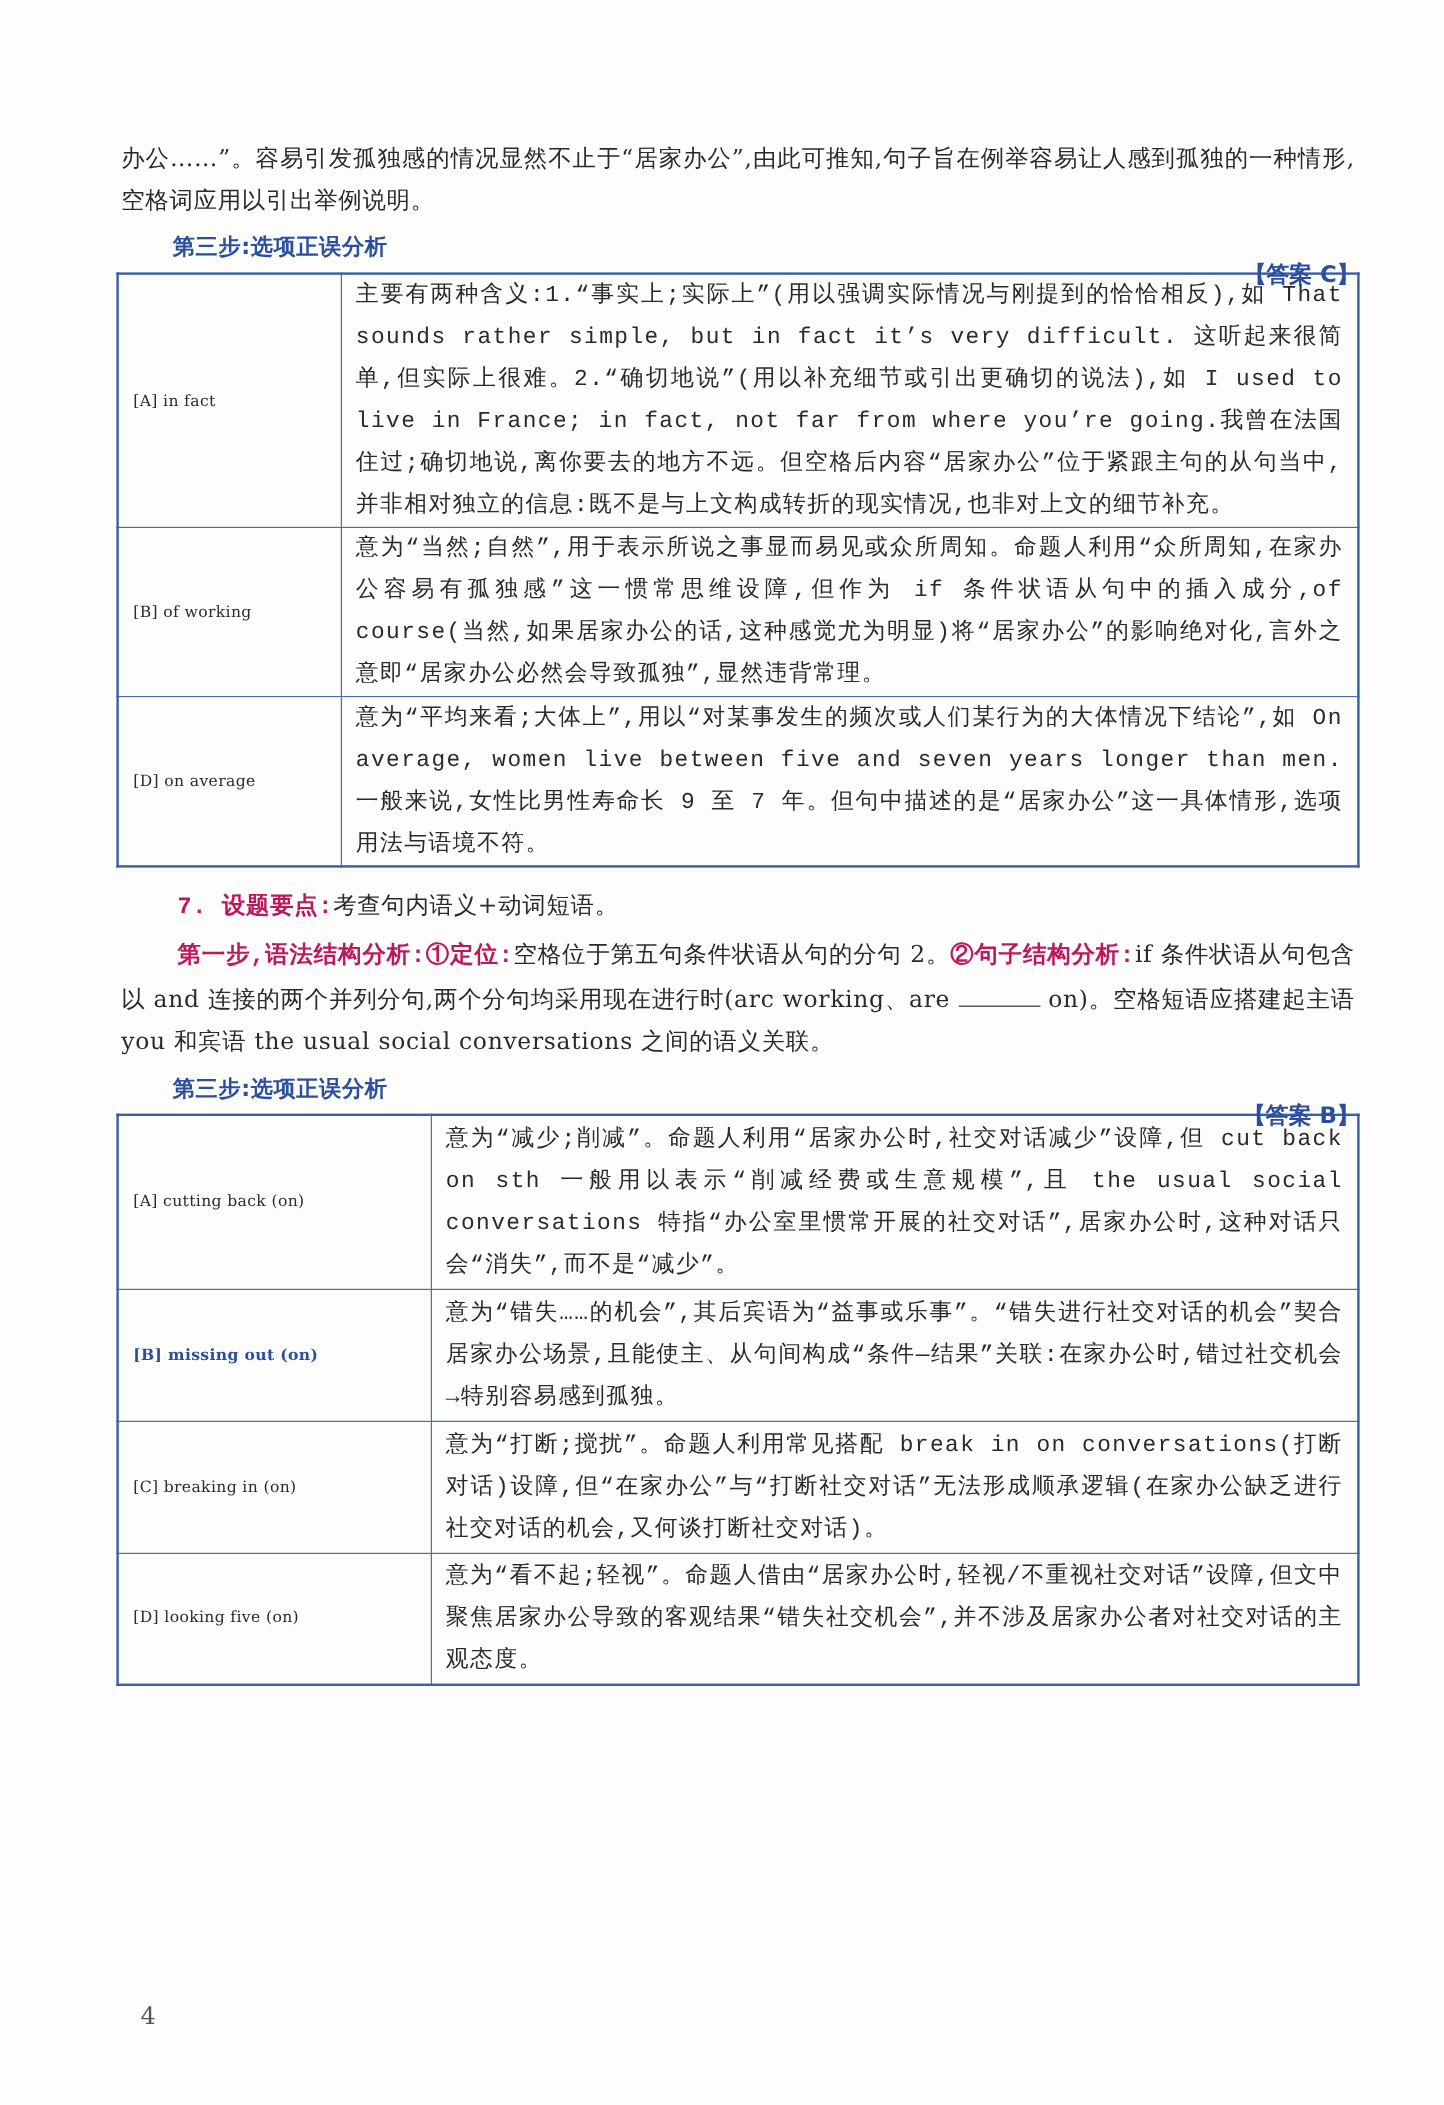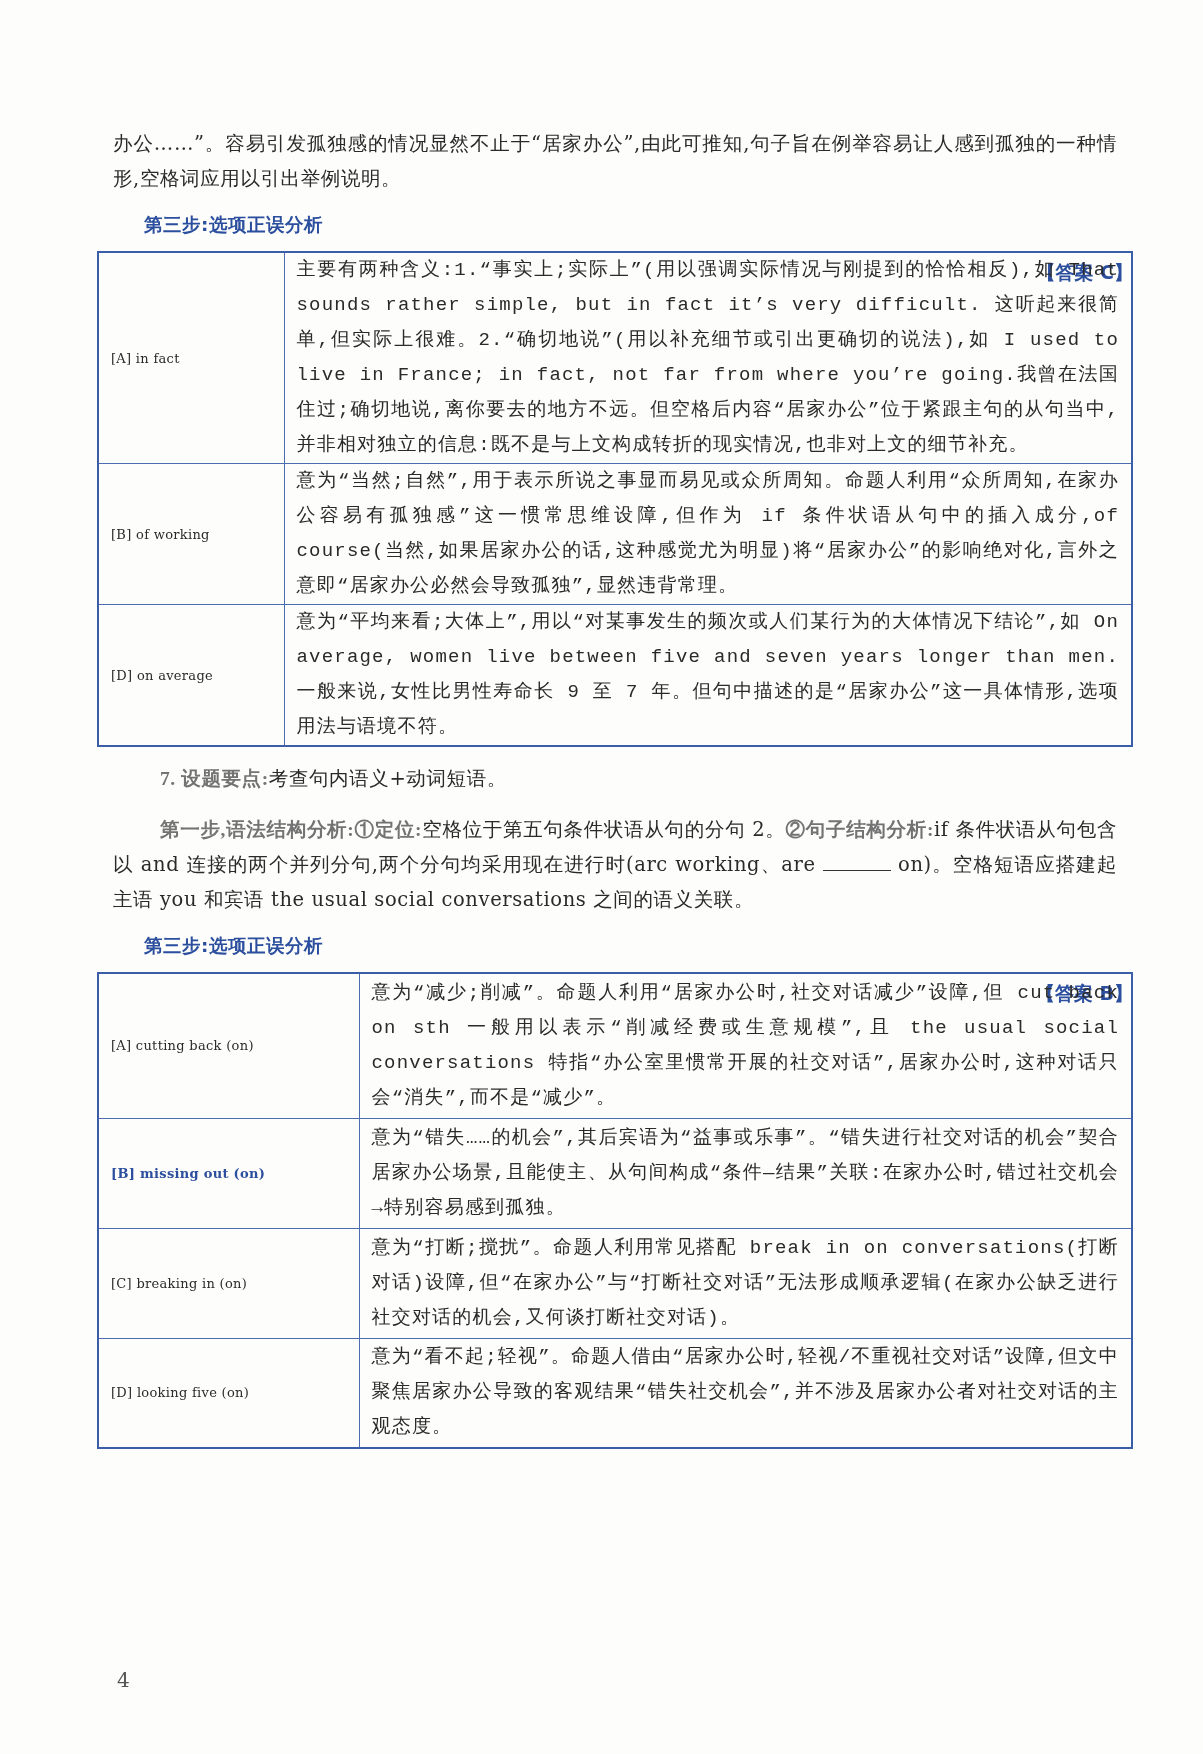--- a/index.html
+++ b/index.html
@@ -1,24 +1,24 @@
 <!DOCTYPE html>
 <html><head>
 <meta charset="utf-8">
 <style>
   html, body { margin: 0; padding: 0; }
   body {
     width: 1203px; height: 1754px; background: #fdfdfb; position: relative; overflow: hidden;
     font-family: "DejaVu Serif", "Liberation Serif", serif; color: #2a2a2a;
   }
   .page { position: absolute; left: 97px; top: 110px; width: 1036px; }
-  .para { font-size: 19.5px; line-height: 35px; margin: 16px; text-align: justify; letter-spacing: 0.6px; }
+  .para { font-size: 19.5px; line-height: 35px; margin: 4px; text-align: justify; letter-spacing: 0.6px; }
   .indent { text-indent: 47px; }
-  .blue { color: #737373; font-family: Liberation Serif, serif; font-weight: bold; }
-  .step-row { display: flex; justify-content: space-between; align-items: flex-start; height: 34px; margin-top: 0px; padding-left: 47px; }
+  .blue { color: #be185d; font-family: Liberation Mono, monospace; font-weight: bold; }
+  .step-row { display: flex; justify-content: space-between; align-items: center; height: 34px; margin-top: 0px; padding-left: 47px; }
   .step-title { font-size: 18.5px; color: #2b4f9e; font-family: "DejaVu Sans", "Liberation Sans", sans-serif; font-weight: bold; letter-spacing: 0.5px; }
   .answer { font-size: 19px; color: #2b4f9e; font-family: "DejaVu Sans", "Liberation Sans", sans-serif; font-weight: bold; margin-top: 48px; }
   table.opts { border-collapse: collapse; width: 1036px; margin-top: 5px; border: 2.5px solid #3a5ea8; }
   table.opts td { border: 1.5px solid #4d6db0; vertical-align: middle; padding: 0; }
   td.opt { font-size: 13px; padding-left: 12px !important; letter-spacing: 0.3px; }
   td.opt.correct { color: #2b4f9e; font-weight: bold; font-family: "DejaVu Serif", "Liberation Serif", serif; }
   td.desc { font-size: 19px; line-height: 35px; padding: 0 12px 0 12px !important; text-align: justify; letter-spacing: 1.2px; font-family: Liberation Mono, monospace; }
   .blank { display: inline-block; width: 68px; border-bottom: 1.5px solid #333; height: 18px; vertical-align: baseline; }
   .pagenum { position: absolute; left: 117px; top: 1668px; font-size: 20px; color: #555; font-family: "DejaVu Serif", serif; }
 </style>

